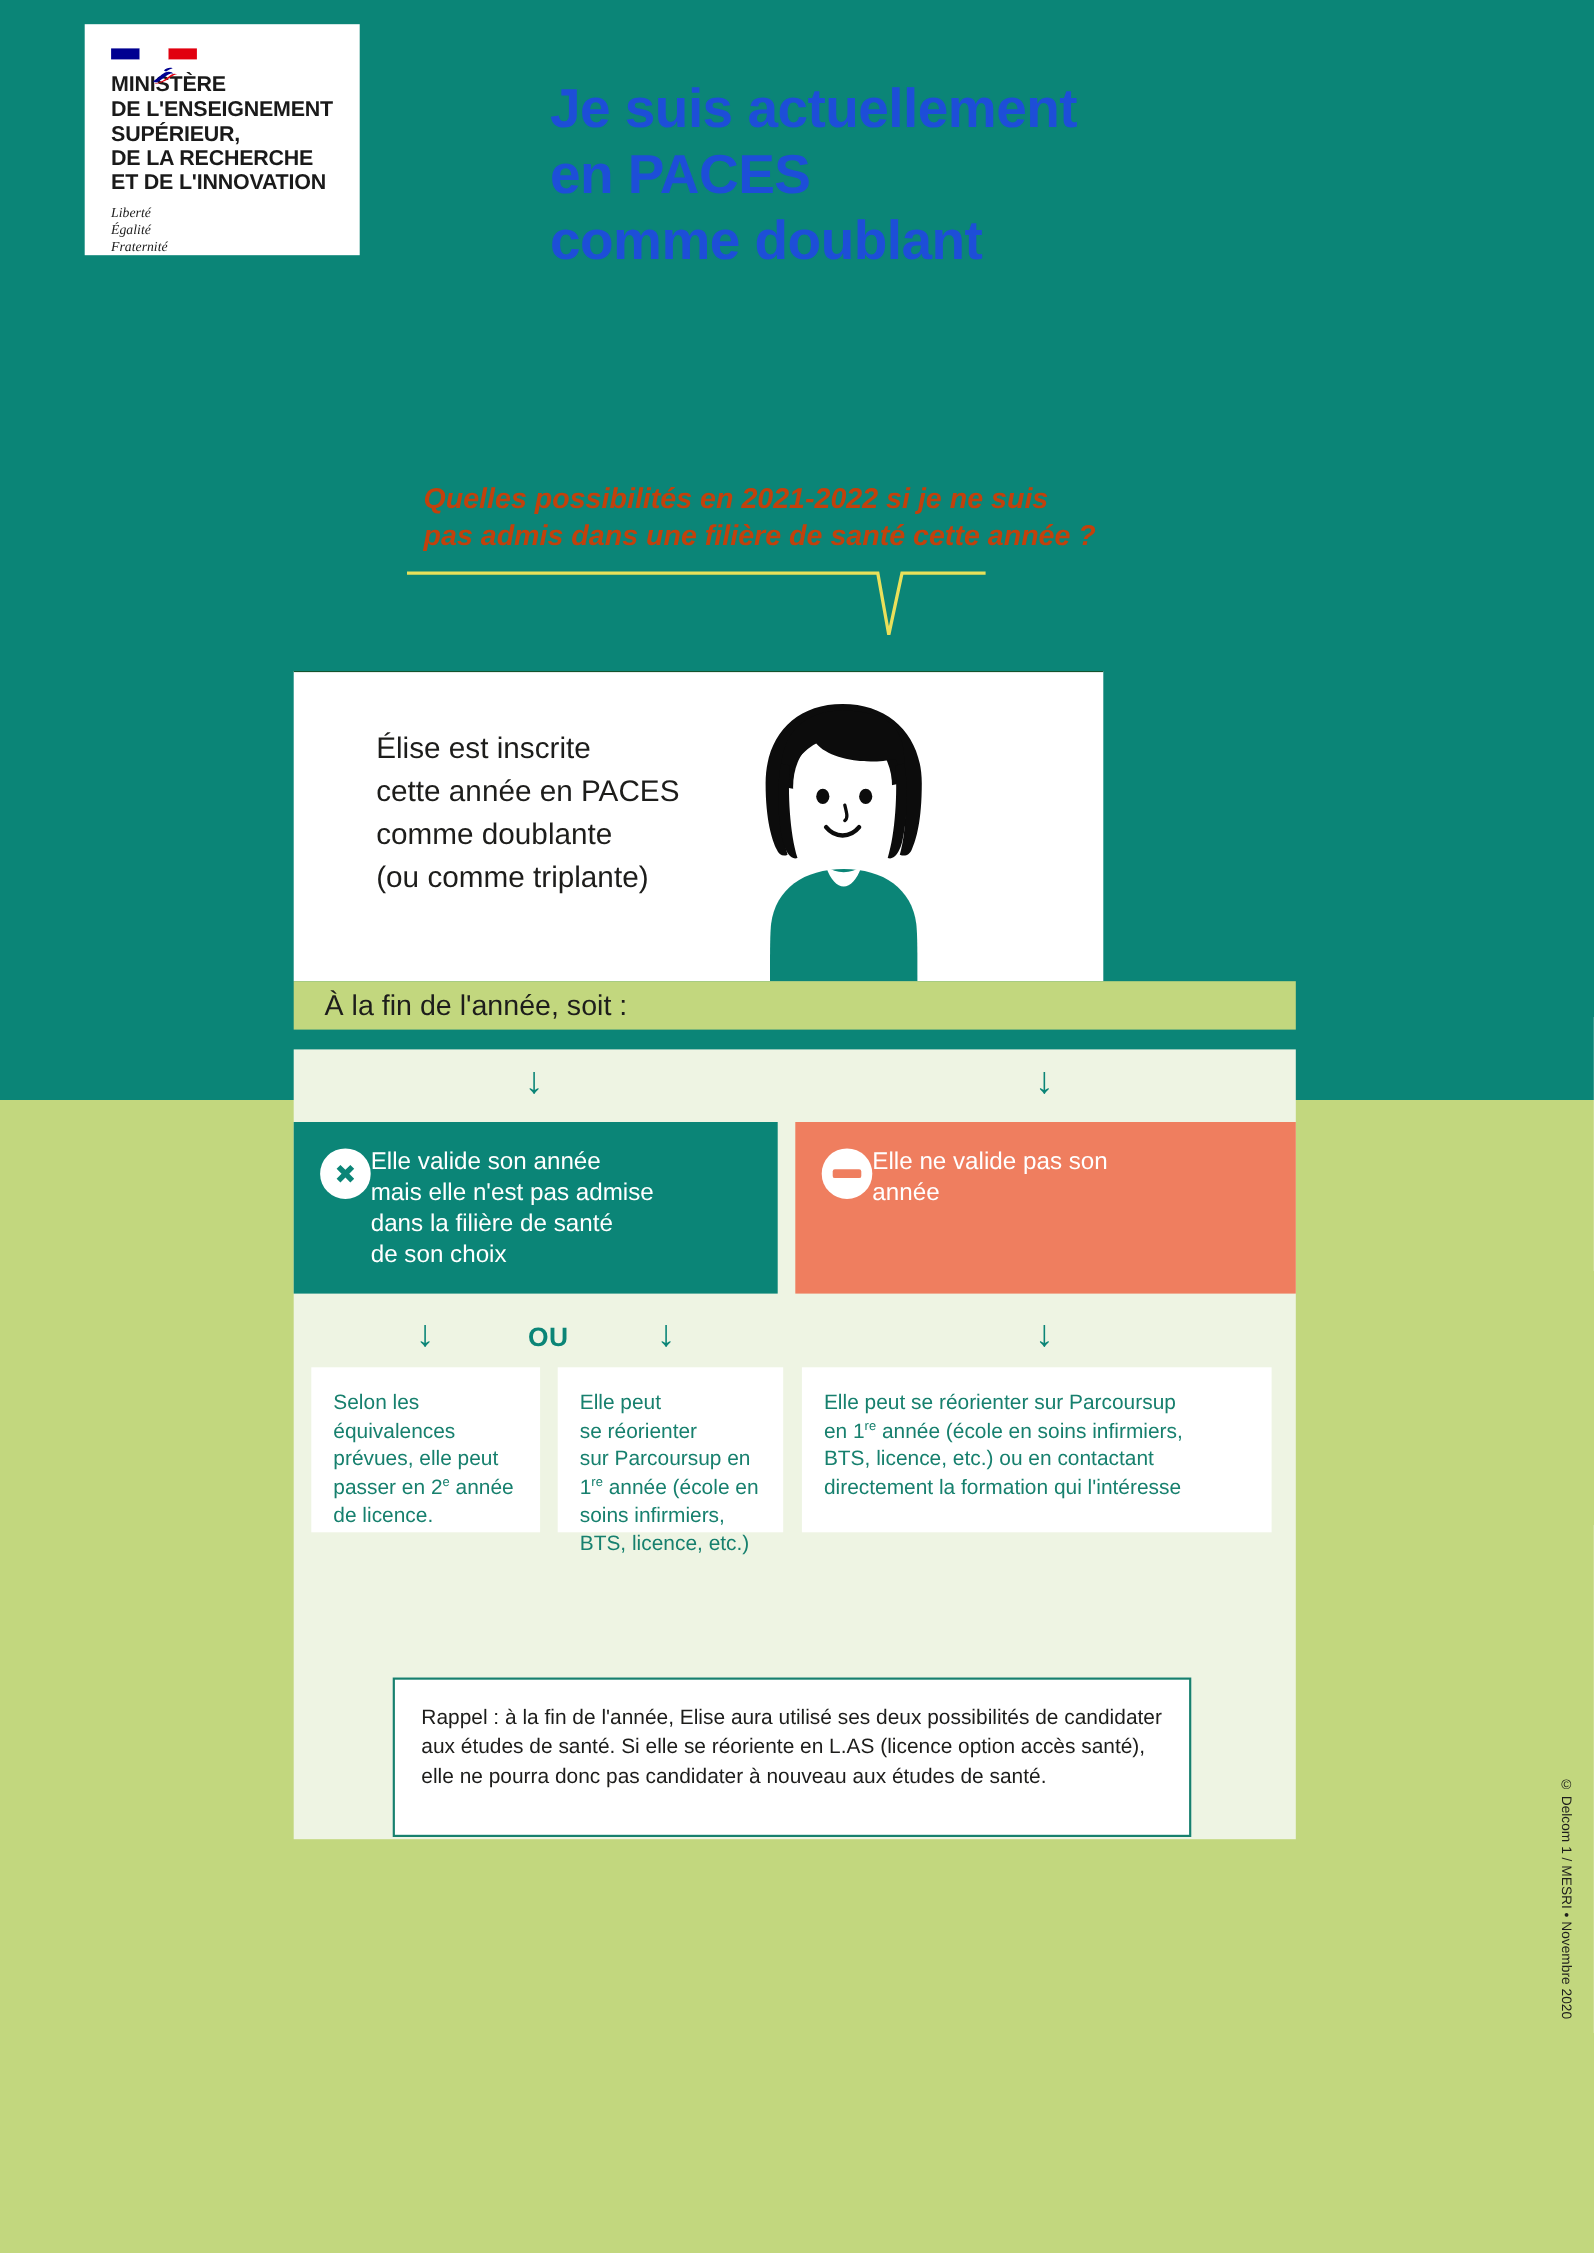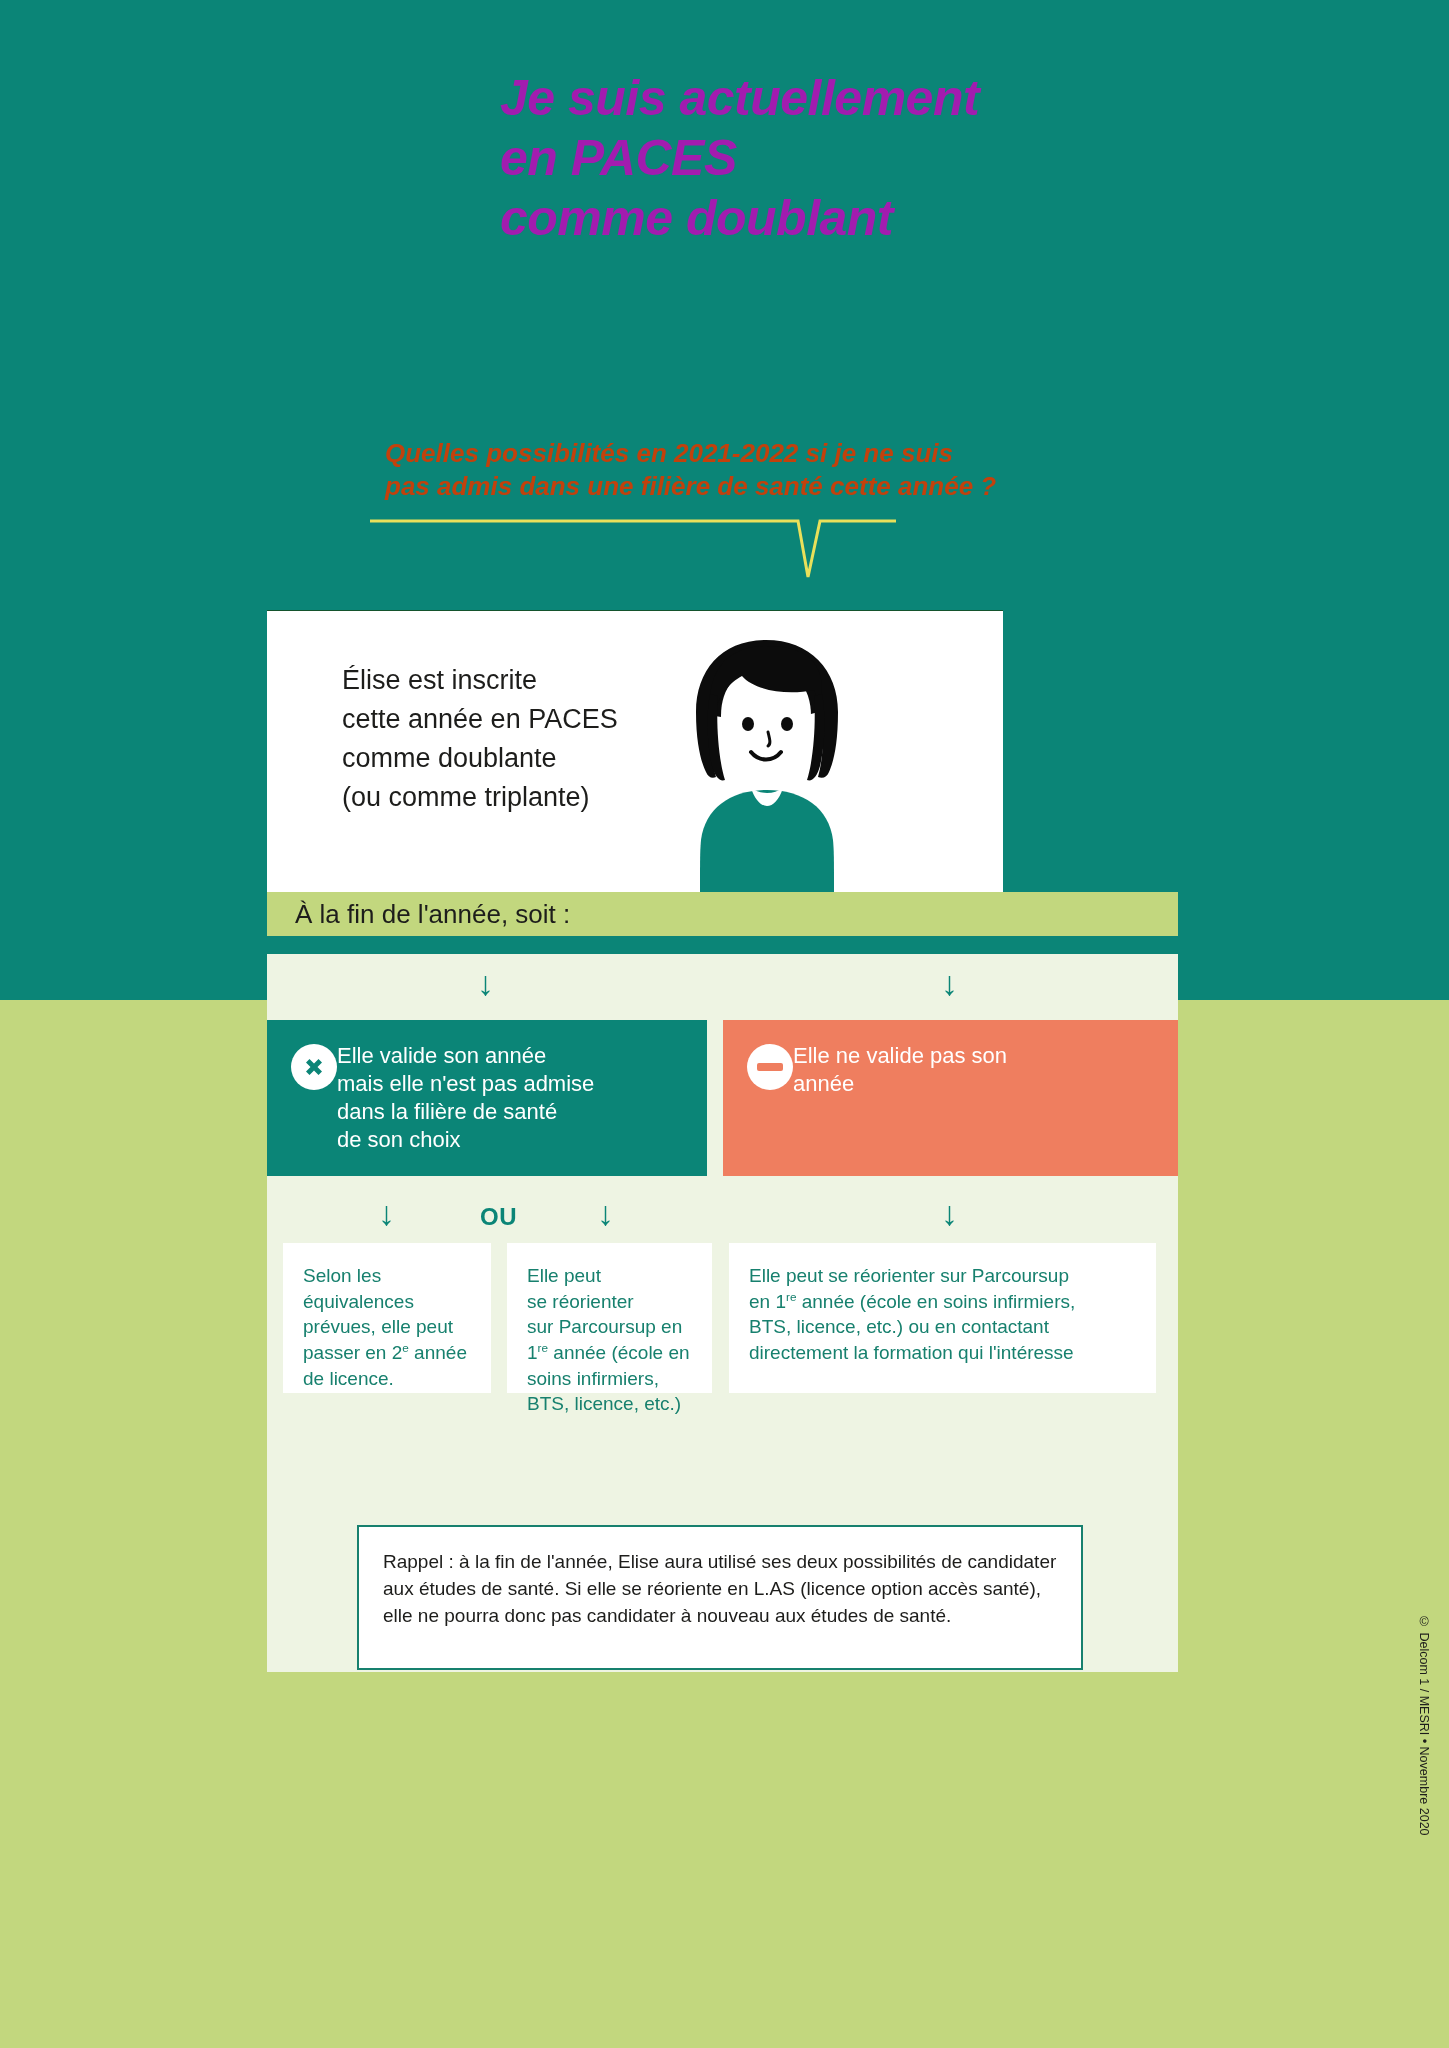--- a/index.html
+++ b/index.html
@@ -38,22 +38,22 @@
   }
   .motto {
     margin-top: 9px;
     font-family: "Liberation Serif", serif;
     font-style: italic; font-size: 12.5px; line-height: 1.22; color: #1a1a1a;
     white-space: pre-line;
   }
 
   .main-title {
     position: absolute; left: 500px; top: 68px; width: 720px;
-    color: #a21caf;
-    font-size: 50px; font-weight: 700; font-style: italic;
+    color: #1d4ed8;
+    font-size: 50px; font-weight: 700; 
     line-height: 1.20; letter-spacing: -0.5px;
     white-space: pre-line;
   }
 
   
   .question {
     position: absolute; left: 385px; top: 437px; width: 810px;
     color: #c2410c; font-size: 26px; font-weight: 700; font-style: italic;
     line-height: 1.28; white-space: pre-line;
   }
@@ -137,20 +137,41 @@
   sup { font-size: 0.62em; vertical-align: super; line-height: 0; }
 </style>
 </head>
 <body>
 
 <div id="poster">
 
   <div class="band-teal"></div>
   <div class="band-green"></div>
 
+  <div class="logo-box">
+    <div class="flag">
+      <div class="b"></div>
+      <div class="w">
+        <svg class="marianne" viewBox="0 0 34 22">
+          <path d="M2 16c4-2 7-6 11-8 3-1.5 6-1 8 1-2-.5-4 0-6 1.5-3 2-6 5-10 6.5z" fill="#000091"></path>
+          <path d="M4 18c5-1 9-4 13-7 2.5-2 5-2.5 7-1.5-2 .2-4 1.2-6 2.8-4 3-8 5.5-14 6z" fill="#e1000f"></path>
+          <path d="M12 6c2-2 5-3 8-2-2 .5-4 1.5-6 3z" fill="#000091"></path>
+        </svg>
+      </div>
+      <div class="r"></div>
+    </div>
+    <div class="min-name">MINISTÈRE
+DE L'ENSEIGNEMENT
+SUPÉRIEUR,
+DE LA RECHERCHE
+ET DE L'INNOVATION</div>
+    <div class="motto">Liberté
+Égalité
+Fraternité</div>
+  </div>
 
   <div class="main-title">Je suis actuellement
 en PACES
 comme doublant</div>
 
   <div class="question">Quelles possibilités en 2021-2022 si je ne suis
 pas admis dans une filière de santé cette année ?</div>
   <svg class="bubble-tail" viewBox="0 0 530 70">
     <polyline points="2,6 430,6 440,62 452,6 528,6" fill="none" stroke="#e9e05a" stroke-width="3"></polyline>
   </svg>

